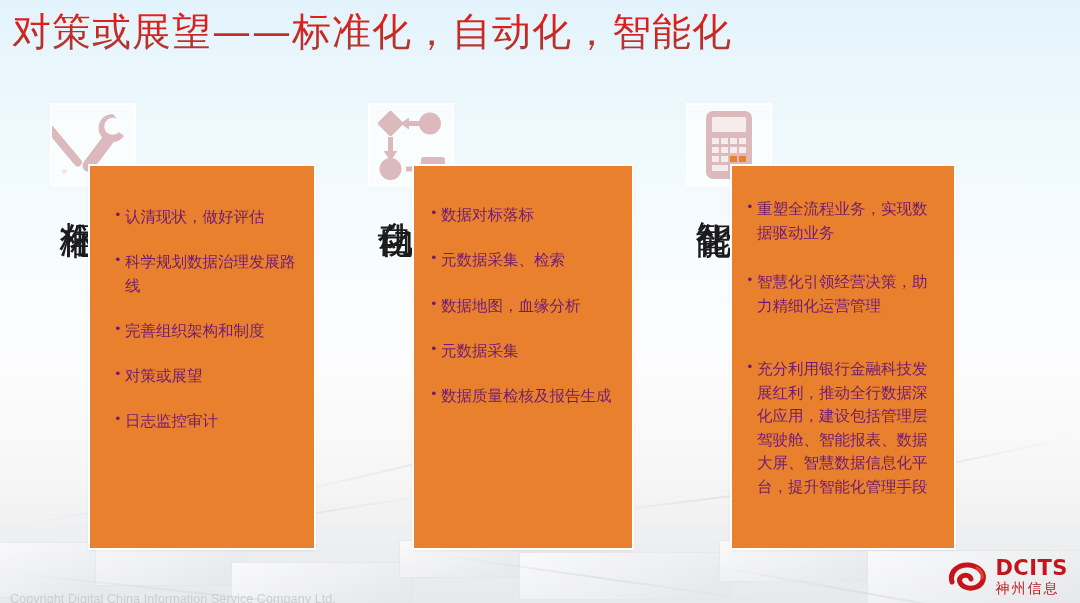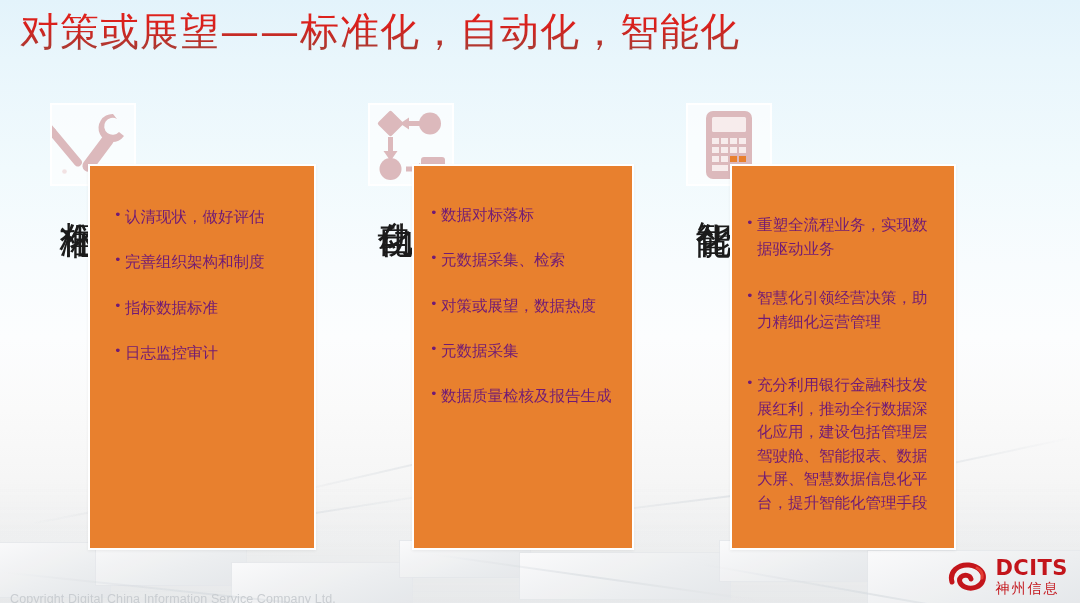--- a/index.html
+++ b/index.html
@@ -52,21 +52,21 @@
   }
   .bg-texture .blk {
     position: absolute;
     background: linear-gradient(160deg, #fbfbfc 0%, #eceef0 60%, #e4e7ea 100%);
     box-shadow: 0 0 0 1px rgba(226,229,233,.7);
   }
 
   
   .title {
     position: absolute;
-    left: 20px;
+    left: 12px;
     top: 8px;
     font-size: 39px;
     line-height: 1.25;
     letter-spacing: 1px;
     font-family: "DejaVu Sans", "Liberation Sans", sans-serif;
     font-weight: 400;
     background: linear-gradient(180deg, #e2241d 0%, #d8201c 35%, #b3362f 75%, #9d433c 100%);
     -webkit-background-clip: text;
     background-clip: text;
     color: transparent;
@@ -213,22 +213,23 @@
           <path d="M55 7 l8 7 -7 8 -8 -7 z" opacity="0"></path>
         </g>
       </svg>
     </div>
 
     <div class="vlabel" style="left:56px;top:193px;">标准化</div>
 
     <div class="card" style="left:88px;top:164px;width:228px;height:386px;">
       <ul class="bullets" style="padding:40px 14px 0 24px;font-size:15.5px;line-height:1.5;">
         <li>认清现状，做好评估</li>
+        <li>科学规划数据治理发展路线</li>
         <li>完善组织架构和制度</li>
-        <li>指标数据标准</li>
+        <li>对策或展望</li>
         <li>日志监控审计</li>
       </ul>
     </div>
   </div>
 
   <div class="col">
 
     <div class="icon-frame" style="left:368px;top:103px;width:86px;height:83px;">
       <svg width="82" height="79" viewBox="0 0 82 79">
         <g fill="#dcb9bc">
@@ -248,21 +249,21 @@
         </g>
       </svg>
     </div>
 
     <div class="vlabel" style="left:374px;top:193px;">自动化</div>
 
     <div class="card" style="left:412px;top:164px;width:222px;height:386px;">
       <ul class="bullets" style="padding:38px 10px 0 16px;font-size:15.5px;line-height:1.5;">
         <li>数据对标落标</li>
         <li>元数据采集、检索</li>
-        <li>对策或展望，数据热度</li>
+        <li>数据地图，血缘分析</li>
         <li>元数据采集</li>
         <li>数据质量检核及报告生成</li>
       </ul>
     </div>
   </div>
 
   <div class="col">
 
     <div class="icon-frame" style="left:686px;top:103px;width:86px;height:83px;">
       <svg width="82" height="79" viewBox="0 0 82 79">
@@ -286,21 +287,21 @@
           <rect x="51" y="51" width="7" height="6"></rect>
           <rect x="42" y="60" width="7" height="6"></rect>
           <rect x="51" y="60" width="7" height="6"></rect>
         </g>
       </svg>
     </div>
 
     <div class="vlabel" style="left:692px;top:193px;">智能化</div>
 
     <div class="card" style="left:730px;top:164px;width:226px;height:386px;">
-      <ul class="bullets" style="padding:48px 12px 0 14px;font-size:15.5px;line-height:1.52;">
+      <ul class="bullets" style="padding:32px 12px 0 14px;font-size:15.5px;line-height:1.52;">
         <li style="margin-bottom:26px;">重塑全流程业务，实现数据驱动业务</li>
         <li style="margin-bottom:40px;">智慧化引领经营决策，助力精细化运营管理</li>
         <li>充分利用银行金融科技发展红利，推动全行数据深化应用，建设包括管理层驾驶舱、智能报表、数据大屏、智慧数据信息化平台，提升智能化管理手段</li>
       </ul>
     </div>
   </div>
 
   <div class="footer-note">Copyright  Digital China Information Service Company Ltd.</div>
 
   <div class="logo">

